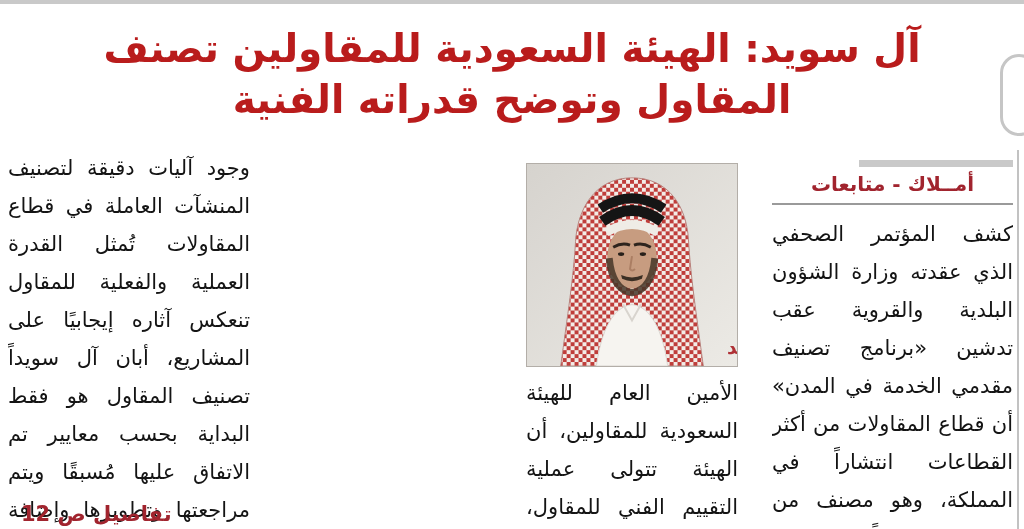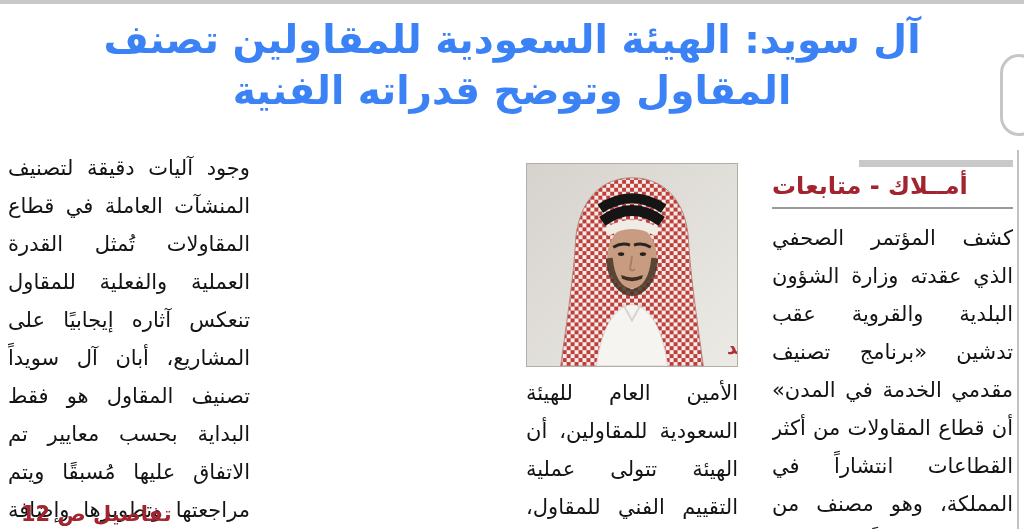--- a/index.html
+++ b/index.html
@@ -10,35 +10,35 @@
   }
   *{margin:0;padding:0;box-sizing:border-box;}
   html,body{width:1024px;height:529px;overflow:hidden;background:#ffffff;
     font-family:"DejaVu Sans",sans-serif;color:var(--ink);}
   .page{position:relative;width:1024px;height:529px;background:#fff;}
 
   .top-edge-bar{position:absolute;top:0;left:0;right:0;height:4px;background:var(--bar-gray);}
 
   .headline{position:absolute;top:14px;left:0;right:0;text-align:center;z-index:2;}
   .headline-text{display:inline-block;max-width:870px;font-size:39px;line-height:1.32;
-    font-weight:bold;color:#3b82f6;letter-spacing:-0.5px;}
+    font-weight:bold;color:#b91c1c;letter-spacing:-0.5px;margin-top:9px;}
 
   
   .corner-curve{position:absolute;top:54px;right:-14px;width:38px;height:82px;
     border:3px solid #c6c6c6;border-radius:22px;background:transparent;}
 
   .right-page-rule{position:absolute;top:150px;bottom:0;right:5px;width:2px;background:#c2c2c2;}
 
   .col{position:absolute;bottom:0;overflow:hidden;}
   .col p{font-size:21px;line-height:38px;text-align:justify;color:var(--ink);}
 
   .col-first{right:11px;width:241px;top:160px;}
   .kicker-bar{width:154px;height:7px;background:var(--bar-gray);margin:0 0 5px auto;margin-right:0;}
   html[dir="rtl"] .kicker-bar{margin-right:0;margin-left:auto;}
-  .kicker{font-size:24px;font-weight:bold;color:var(--accent);text-align:left;margin:2px 0 7px;}
+  .kicker{font-size:20px;font-weight:bold;color:var(--accent);text-align:center;margin:2px 0 7px;}
   .kicker-rule{height:2px;background:var(--rule-gray);margin:0 0 10px;}
 
   .col-photo{right:286px;width:212px;top:163px;}
   .photo-frame{width:212px;height:204px;border:1px solid #b3aea8;background:#dcd9d4;
     margin-bottom:7px;}
   .photo-frame svg{display:block;width:100%;height:100%;}
 
   .col-third{right:524px;width:235px;top:149px;}
 
   .col-last{right:774px;left:8px;width:auto;top:149px;}

